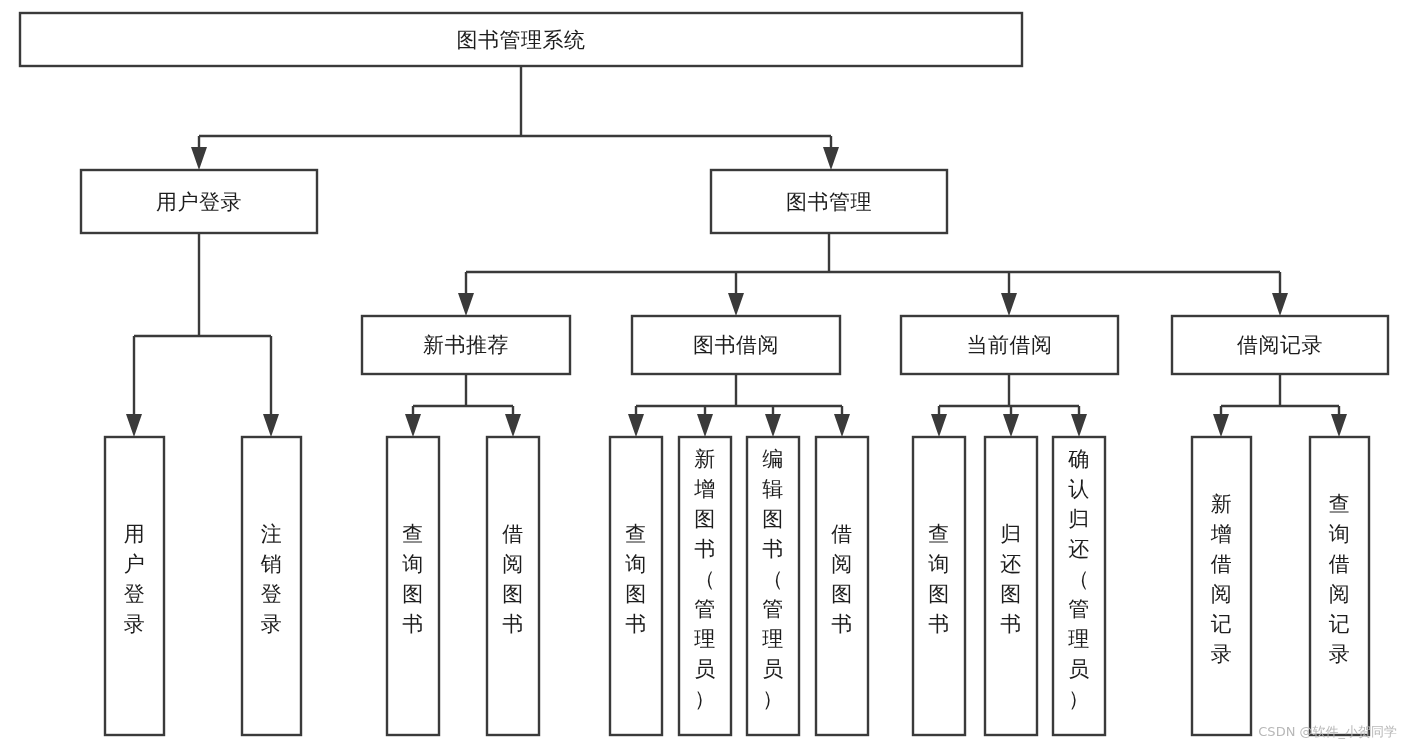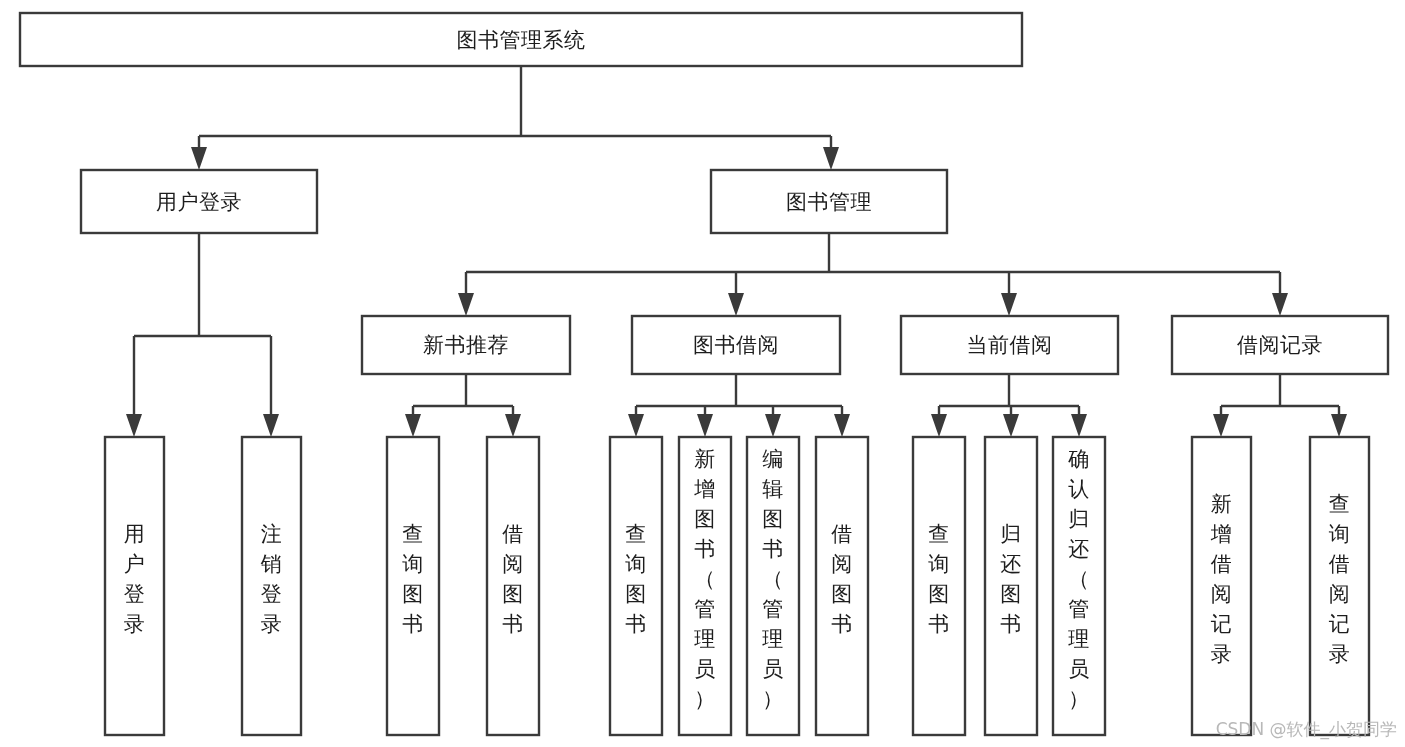--- a/index.html
+++ b/index.html
@@ -56,21 +56,21 @@
   }
   .arrow-head {
     fill: #3a3a3a;
     stroke: none;
   }
   .watermark {
     position: absolute;
     right: 8px;
     bottom: 6px;
     font-family: "DejaVu Sans", "Liberation Sans", sans-serif;
-    font-size: 17px;
+    font-size: 13px;
     color: #b8b8b8;
     white-space: nowrap;
     user-select: none;
     pointer-events: none;
   }
 </style>
 </head>
 <body>
 
 <div id="diagram-root">

